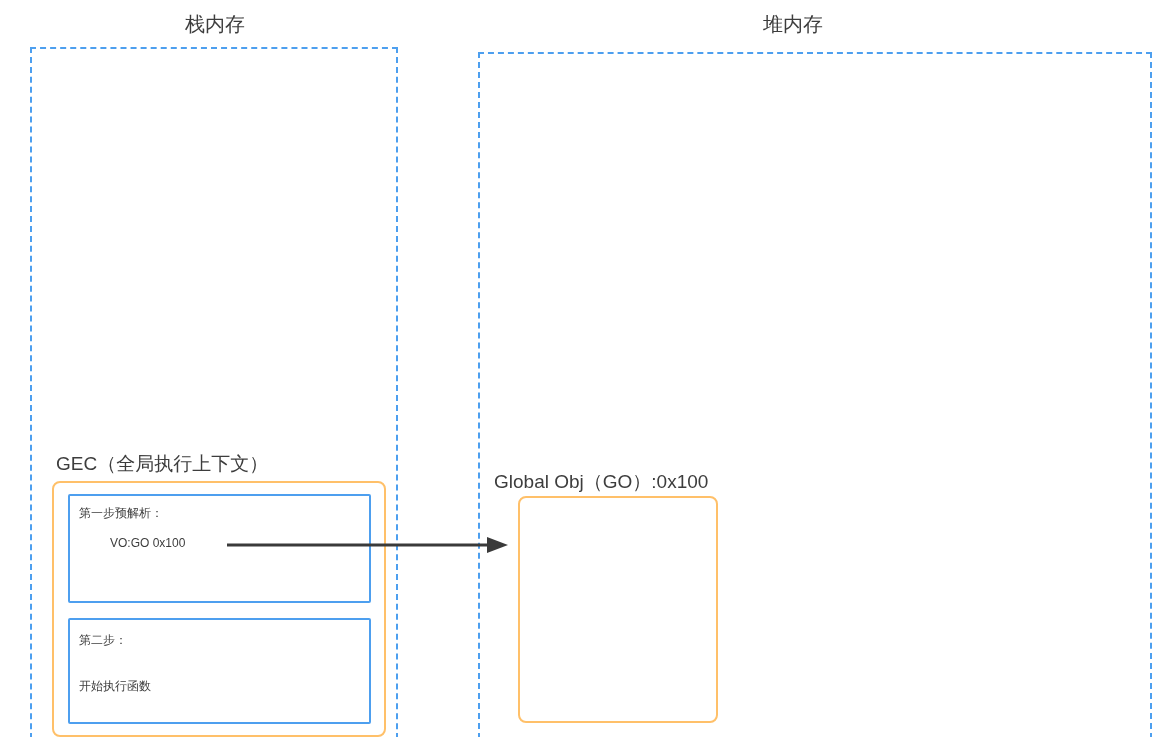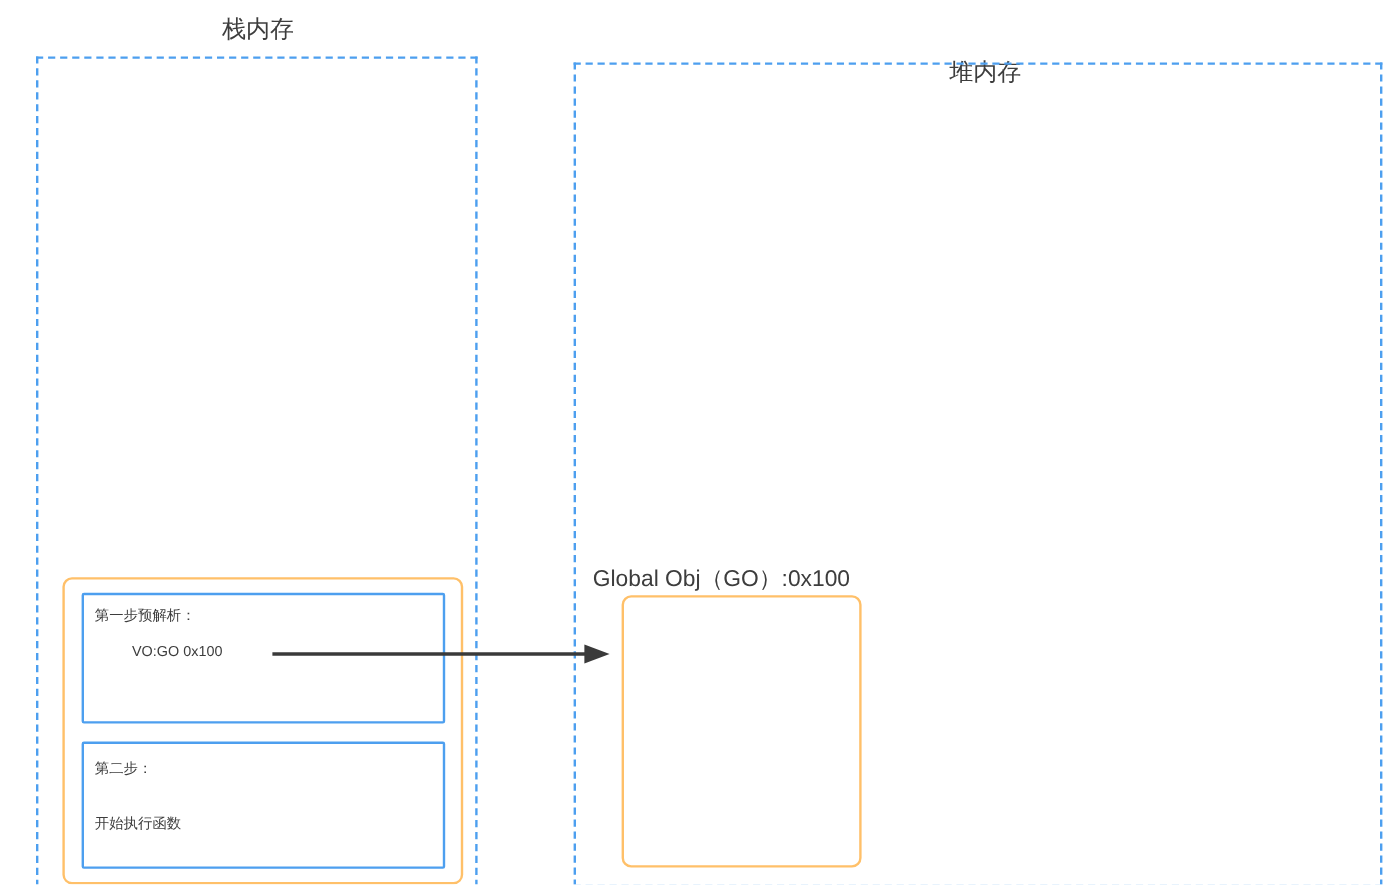--- a/index.html
+++ b/index.html
@@ -18,21 +18,21 @@
   }
   .abs { position: absolute; }
 
   
   .region-title {
     font-size: 20px;
     color: #3d3d3d;
     white-space: nowrap;
   }
   #stack-title { left: 185px; top: 11px; }
-  #heap-title  { left: 791px; top: 11px; margin-top: 36px; }
+  #heap-title  { left: 763px; top: 11px; }
 
   
   .dashed-region {
     border: 2px dashed #4d9fef;
     box-sizing: border-box;
     background: transparent;
   }
   #stack-region {
     left: 30px; top: 47px;
     width: 368px; height: 712px; 
@@ -113,20 +113,21 @@
 <body>
 
 <div id="canvas">
 
   <div class="abs region-title" id="stack-title">栈内存</div>
   <div class="abs region-title" id="heap-title">堆内存</div>
 
   <div class="abs dashed-region" id="stack-region"></div>
   <div class="abs dashed-region" id="heap-region"></div>
 
+  <div class="abs diagram-label" id="gec-label">GEC（全局执行上下文）</div>
 
   <div class="abs orange-box" id="gec-container"></div>
 
   <div class="abs blue-box" id="step1-box"></div>
   <div class="abs box-text" id="step1-title">第一步预解析：</div>
   <div class="abs box-text" id="step1-value">VO:GO 0x100</div>
 
   <div class="abs blue-box" id="step2-box"></div>
   <div class="abs box-text" id="step2-title">第二步：</div>
   <div class="abs box-text" id="step2-value">开始执行函数</div>

